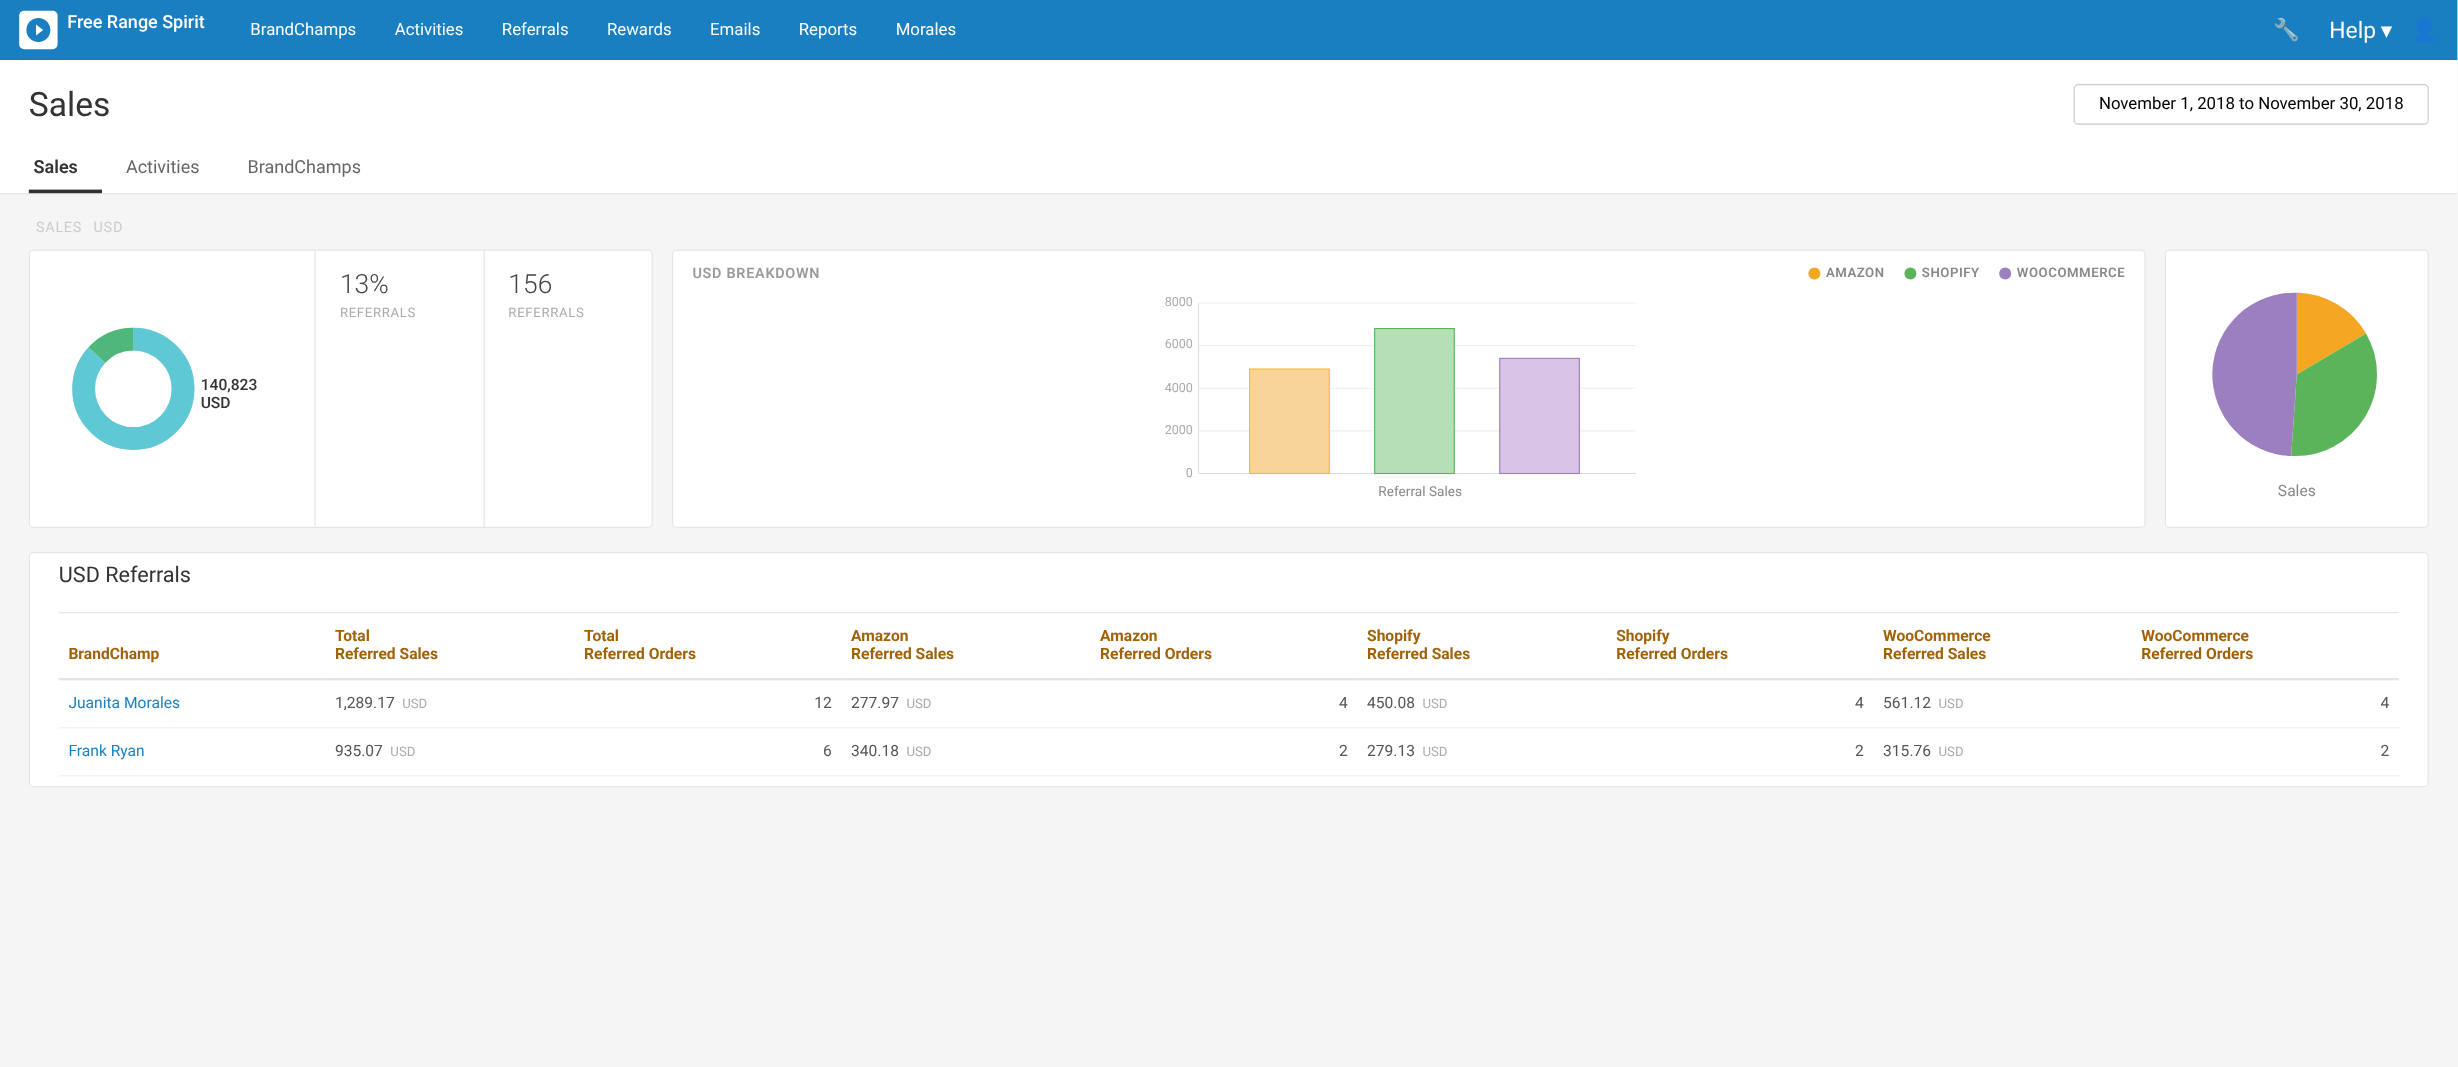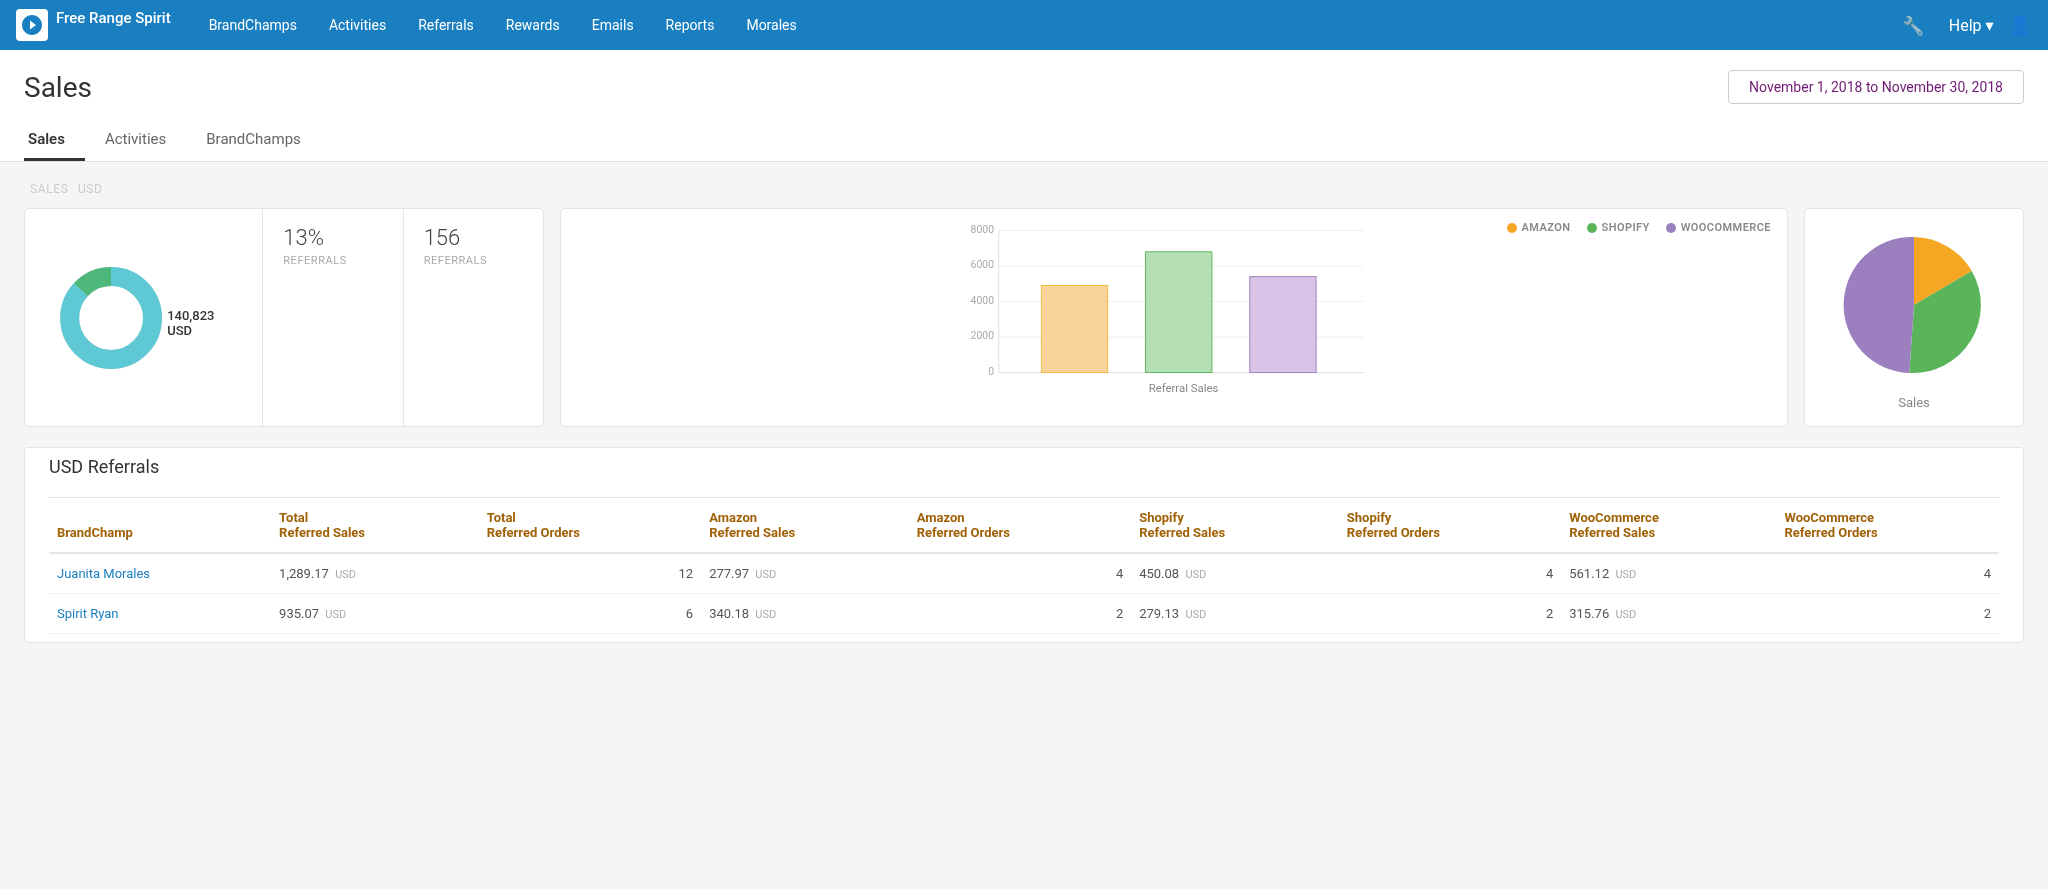--- a/index.html
+++ b/index.html
@@ -51,21 +51,21 @@
       gap: 16px;
     }
     .nav-icon-btn {
       color: white;
       cursor: pointer;
       font-size: 18px;
       padding: 4px 8px;
     }
     .nav-help {
       color: white;
-      font-size: 16px;
+      font-size: 19px;
       cursor: pointer;
       display: flex;
       align-items: center;
       gap: 4px;
     }
     .nav-user {
       color: white;
       font-size: 18px;
       cursor: pointer;
     }
@@ -81,21 +81,21 @@
       align-items: center;
       justify-content: space-between;
       margin-bottom: 16px;
     }
     .page-title { font-size: 28px; font-weight: 400; color: #333; }
     .date-range-picker {
       border: 1px solid #ccc;
       border-radius: 4px;
       padding: 8px 20px;
       font-size: 14px;
-      color: #701a75;
+      color: #000000;
       background: white;
       cursor: pointer;
     }
     .page-tabs {
       display: flex;
       gap: 0;
     }
     .page-tab {
       padding: 10px 20px 10px 4px;
       font-size: 15px;
@@ -336,20 +336,21 @@
           </div>
           <div class="metric-cell">
             <div class="metric-value">156</div>
             <div class="metric-name">REFERRALS</div>
           </div>
         </div>
       </div>
     </div>
 
     <div class="chart-section" style="position:relative;">
+      <div class="chart-title">USD BREAKDOWN</div>
       <div class="legend-bar">
         <div class="legend-item">
           <div class="legend-dot" style="background:#f5a623;"></div>
           <span>AMAZON</span>
         </div>
         <div class="legend-item">
           <div class="legend-dot" style="background:#5ab55a;"></div>
           <span>SHOPIFY</span>
         </div>
         <div class="legend-item">
@@ -422,21 +423,21 @@
     <td>1,289.17 <span class="num-unit">USD</span></td>
     <td style="text-align:right;">12</td>
     <td>277.97 <span class="num-unit">USD</span></td>
     <td style="text-align:right;">4</td>
     <td>450.08 <span class="num-unit">USD</span></td>
     <td style="text-align:right;">4</td>
     <td>561.12 <span class="num-unit">USD</span></td>
     <td style="text-align:right;">4</td>
   </tr>
           <tr>
-    <td class="link-cell">Spirit Ryan</td>
+    <td class="link-cell">Frank Ryan</td>
     <td>935.07 <span class="num-unit">USD</span></td>
     <td style="text-align:right;">6</td>
     <td>340.18 <span class="num-unit">USD</span></td>
     <td style="text-align:right;">2</td>
     <td>279.13 <span class="num-unit">USD</span></td>
     <td style="text-align:right;">2</td>
     <td>315.76 <span class="num-unit">USD</span></td>
     <td style="text-align:right;">2</td>
   </tr>
         </tbody>

